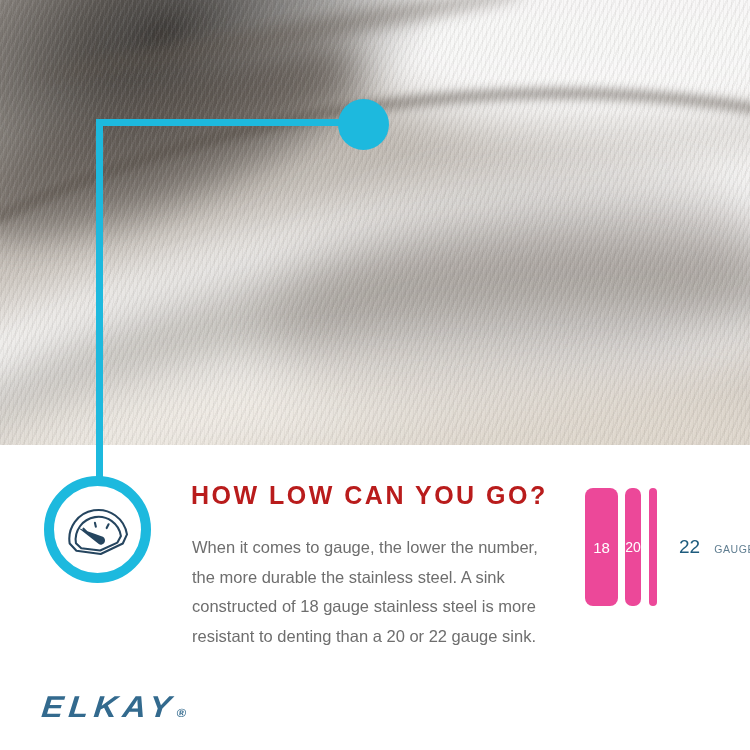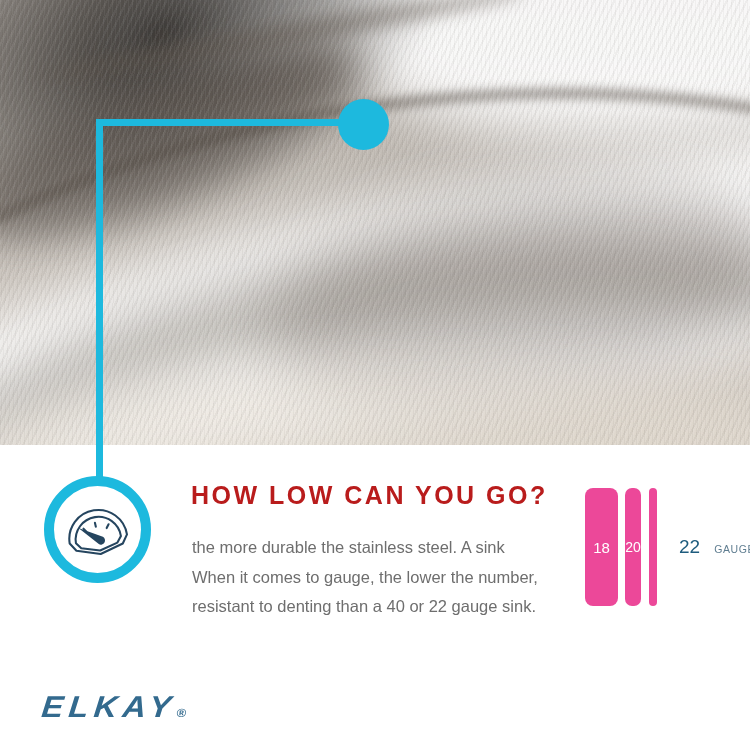--- a/index.html
+++ b/index.html
@@ -104,23 +104,24 @@
         <path d="M 31.1,37 L 34.6,41.9"></path>
         <path d="M 48.8,31 L 49.2,37"></path>
         <path d="M 68,36.3 L 64.4,41.3"></path>
         <path d="M 24,35 L 57,53 A 6 6 0 1 1 49.5,62.5 Z" fill="#25455f" stroke="none"></path>
       </g>
     </svg>
   </div>
 
   <h1 class="headline">HOW LOW CAN YOU GO?</h1>
   <div class="body-copy">
+    <div>When it comes to gauge, the lower the number,</div>
     <div>the more durable the stainless steel. A sink</div>
-    <div>When it comes to gauge, the lower the number,</div>
-    <div>resistant to denting than a 40 or 22 gauge sink.</div>
+    <div>constructed of 18 gauge stainless steel is more</div>
+    <div>resistant to denting than a 20 or 22 gauge sink.</div>
   </div>
 
   <div class="bars">
     <div class="bar bar-18">
       <span>18</span>
     </div>
     <div class="bar bar-20">
       <span>20</span>
     </div>
     <div class="bar bar-22"></div>

